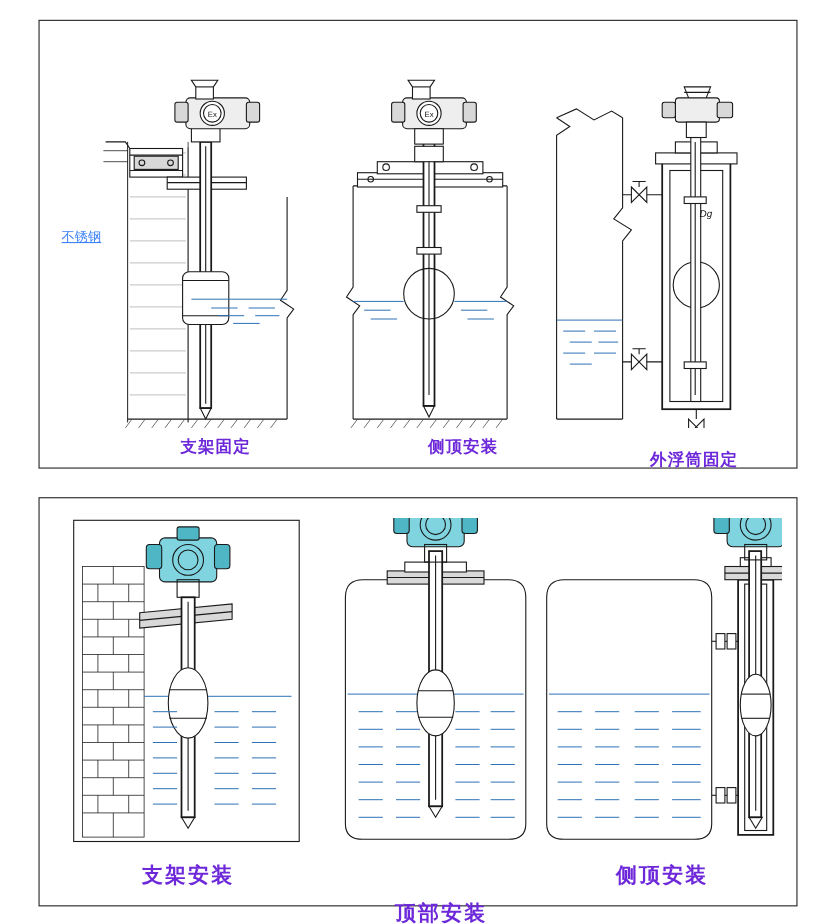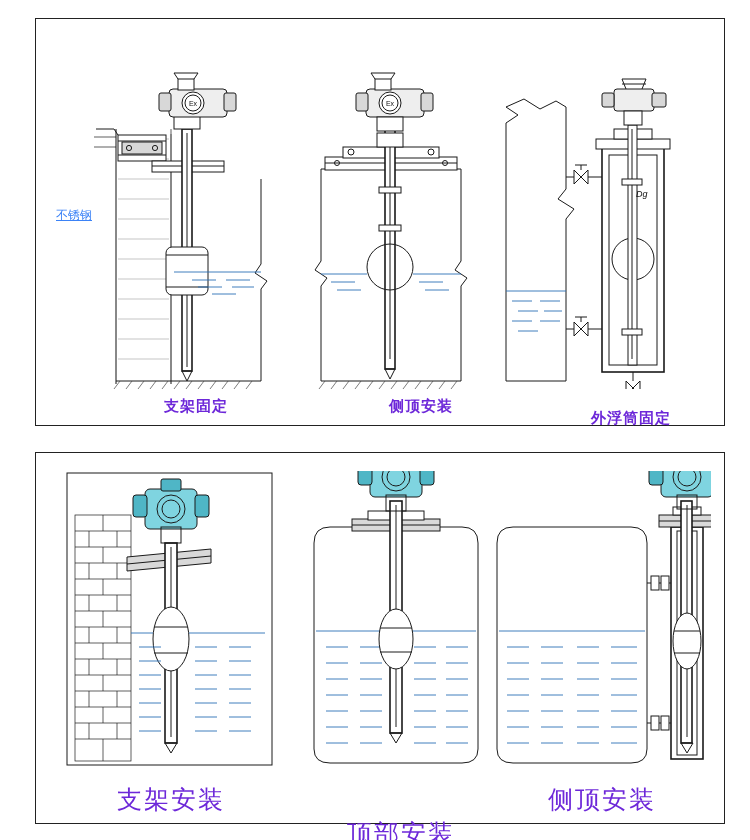--- a/index.html
+++ b/index.html
@@ -7,21 +7,21 @@
   .page{position:relative;width:750px;height:840px;overflow:hidden;background:#fff;}
 
   .panel{position:absolute;border:1px solid #222;background:#fff;box-sizing:border-box;}
   #panel-top{left:35px;top:18px;width:690px;height:408px;}
   #panel-bottom{left:35px;top:452px;width:690px;height:372px;}
 
   .cell{position:absolute;box-sizing:border-box;}
 
   .caption{position:absolute;text-align:center;font-family:"Liberation Sans",sans-serif;color:#6d28d9;white-space:nowrap;}
   .cap-top{font-size:15px;font-weight:600;letter-spacing:1px;}
-  .cap-bottom{font-size:25px;font-weight:400;letter-spacing:2px;}
+  .cap-bottom{font-size:19px;font-weight:700;letter-spacing:2px;}
   .label-small{position:absolute;font-size:12px;color:#3b82f6;white-space:nowrap;text-decoration:underline;}
 
   svg{display:block;}
   .ln{stroke:#1a1a1a;fill:none;stroke-width:1;}
   .ln-th{stroke:#1a1a1a;fill:none;stroke-width:1.6;}
   .ln-thin{stroke:#1a1a1a;fill:none;stroke-width:.7;}
   .fill-w{fill:#ffffff;}
   .hatch-gray{stroke:#555;stroke-width:.7;}
   .liq{stroke:#2b6fb5;stroke-width:.9;fill:none;}
   .teal{fill:#7fd4e0;stroke:#1a1a1a;stroke-width:1;}

